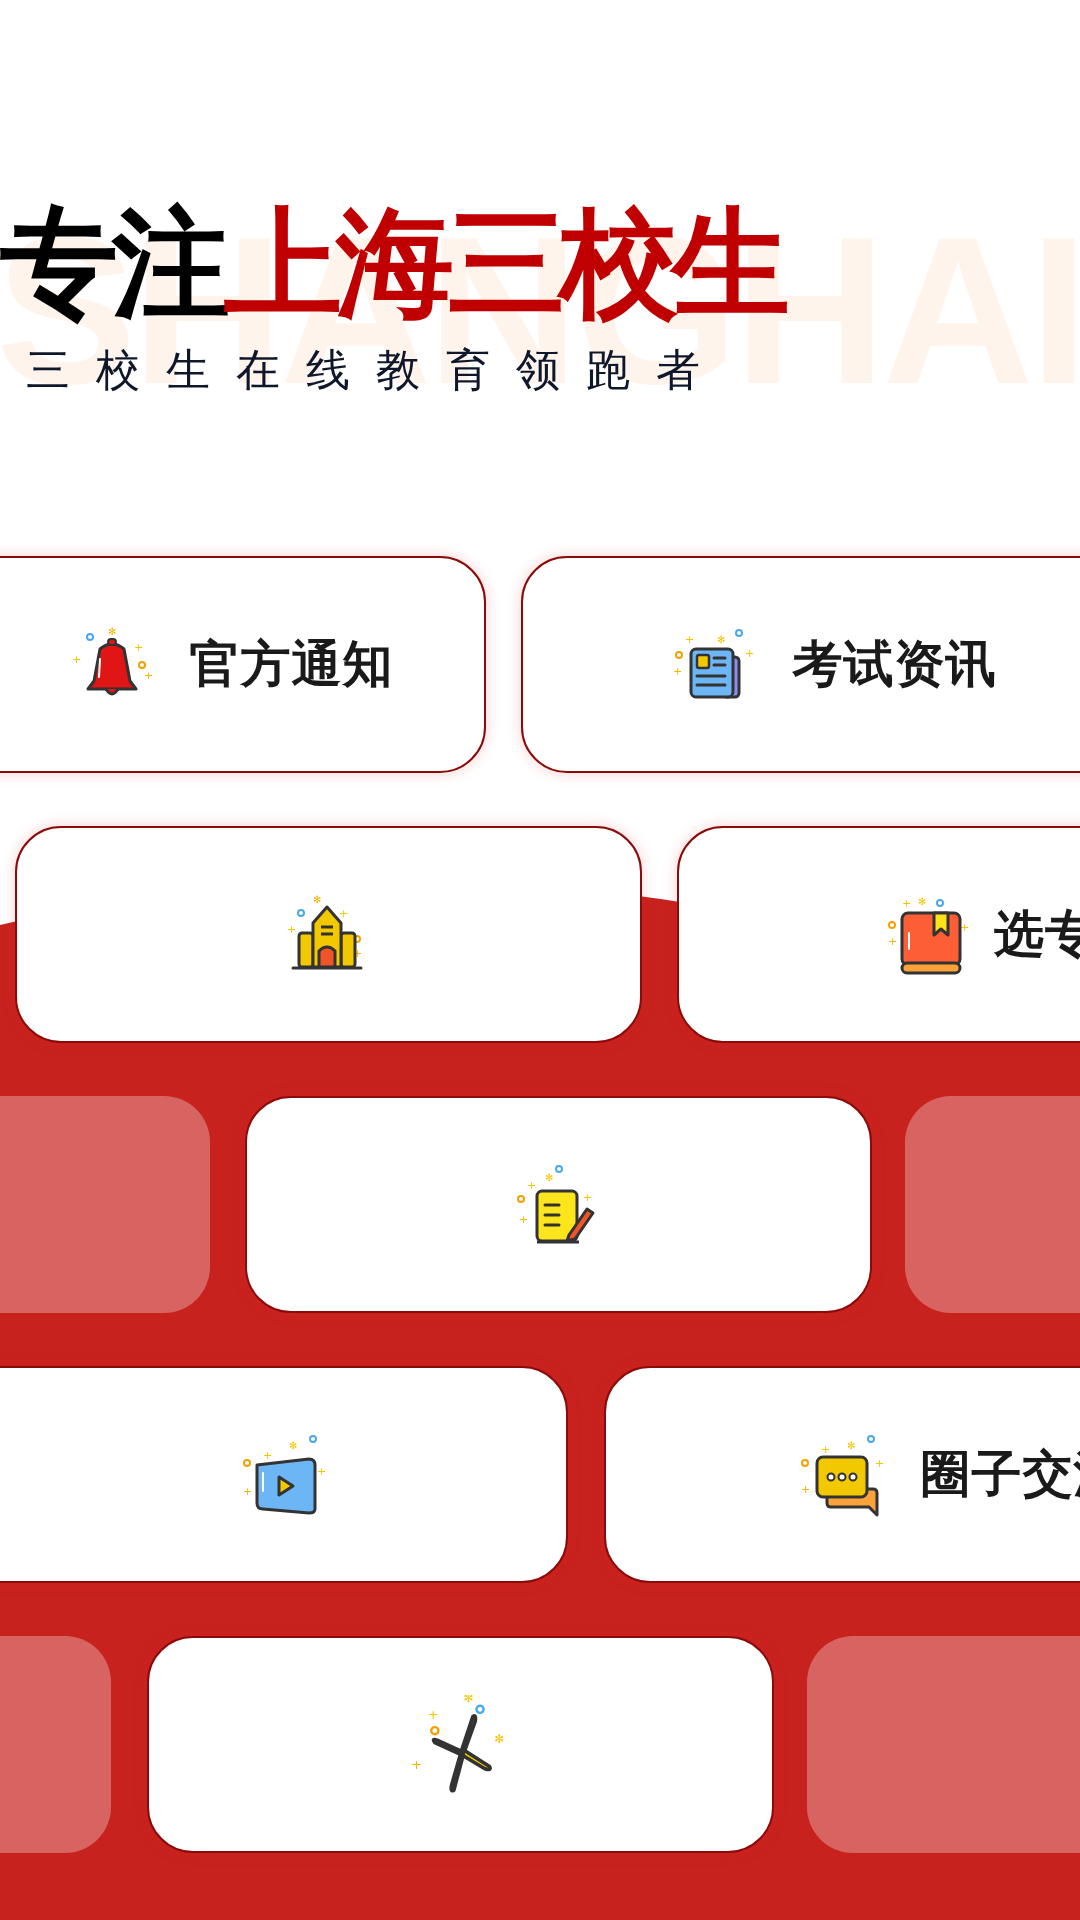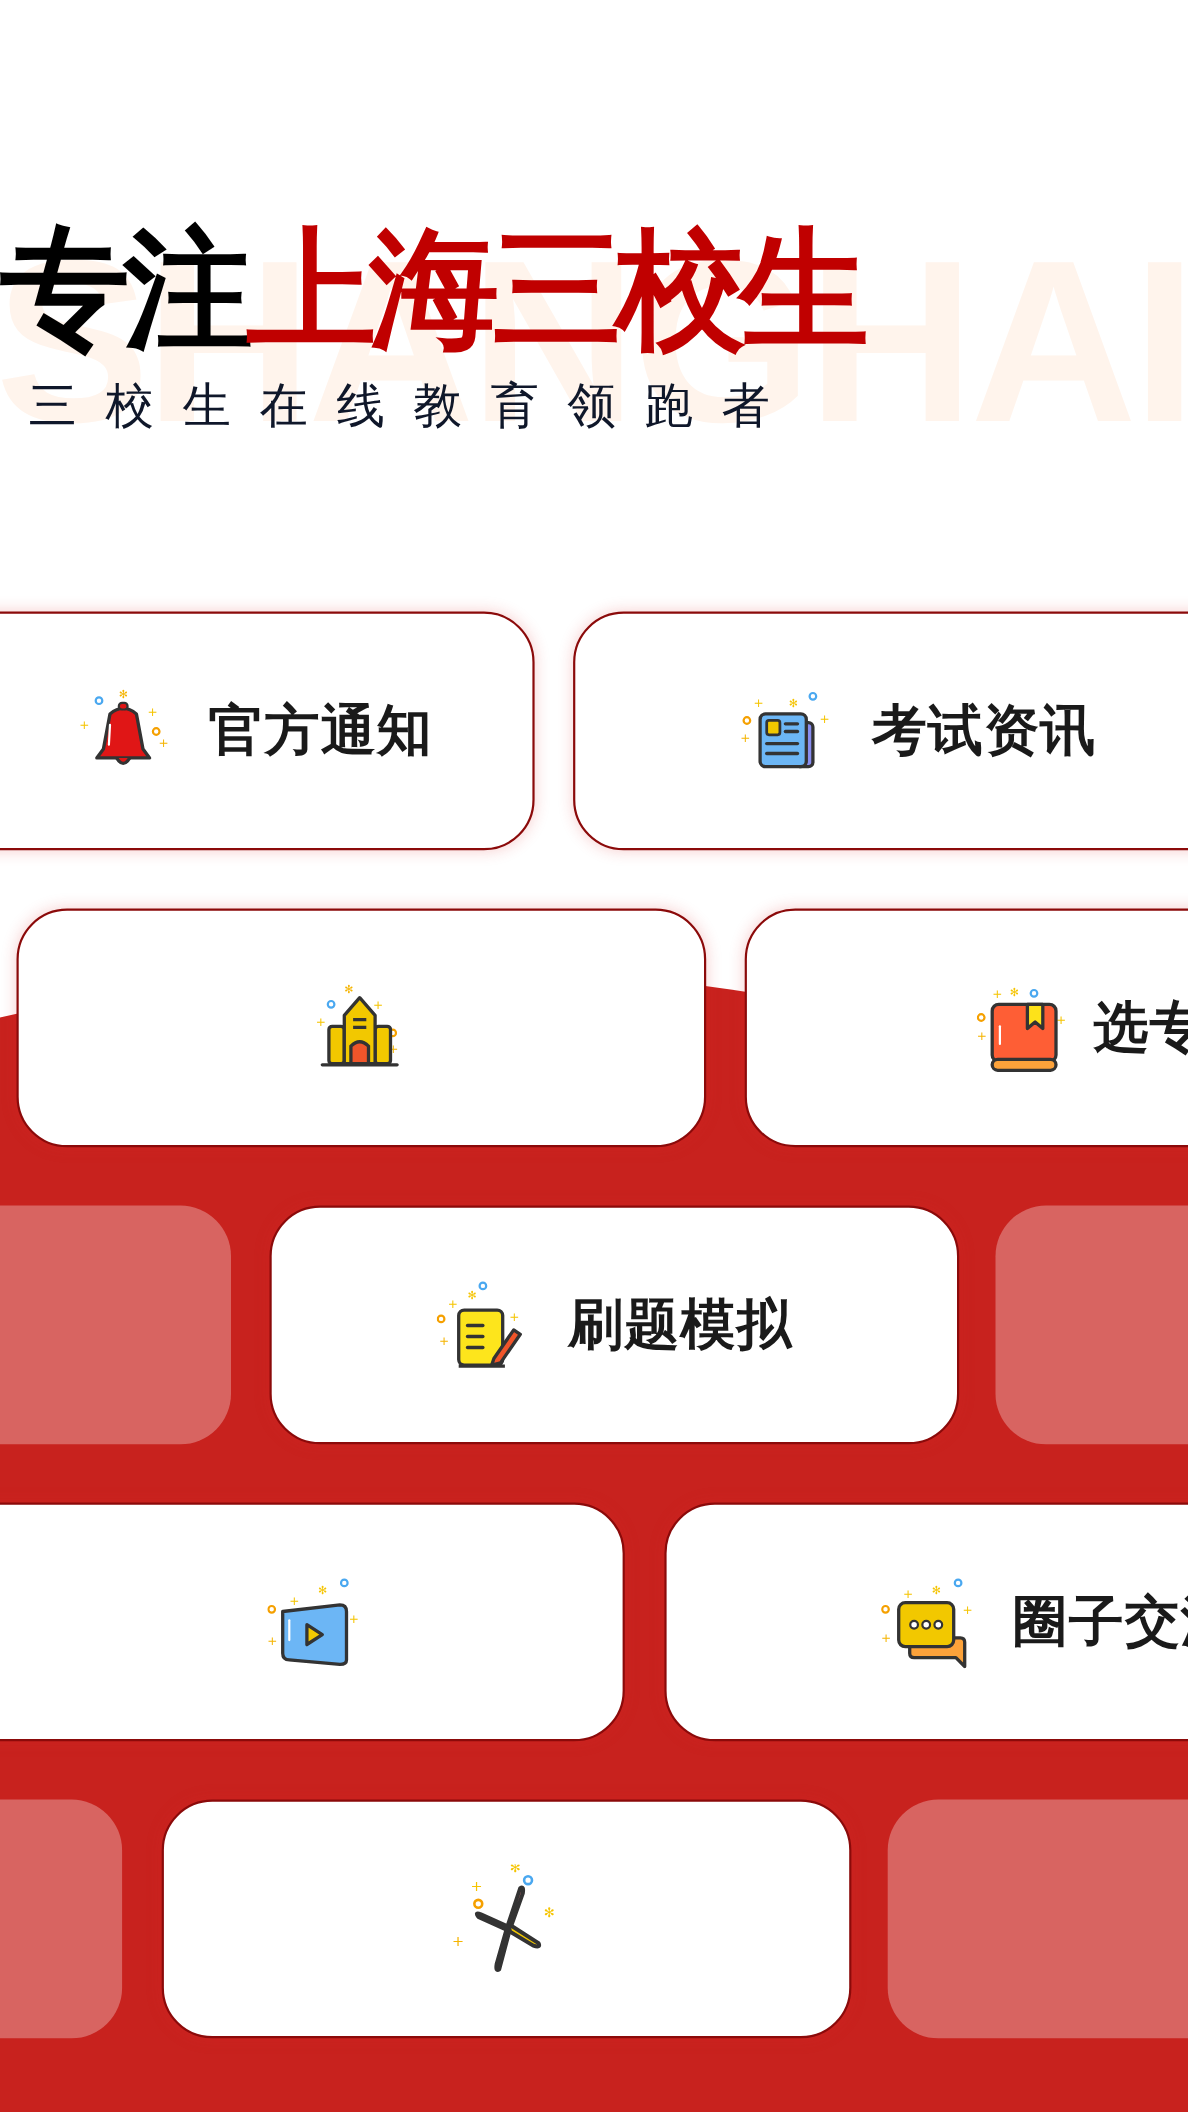--- a/index.html
+++ b/index.html
@@ -165,21 +165,20 @@
           <text x="2" y="60" font-size="11" fill="#f5b400">+</text>
           <text x="66" y="38" font-size="11" fill="#f5c400">+</text>
           <rect x="20" y="28" width="40" height="50" rx="5" fill="#fde51c" stroke="#333" stroke-width="3"></rect>
           <line x1="28" y1="42" x2="42" y2="42" stroke="#333" stroke-width="3" stroke-linecap="round"></line>
           <line x1="28" y1="52" x2="42" y2="52" stroke="#333" stroke-width="3" stroke-linecap="round"></line>
           <line x1="28" y1="62" x2="42" y2="62" stroke="#333" stroke-width="3" stroke-linecap="round"></line>
           <path d="M52 72 L70 46 L76 50 L58 76 L50 78 Z" fill="#f0552a" stroke="#333" stroke-width="3" stroke-linejoin="round"></path>
           <line x1="20" y1="79" x2="62" y2="79" stroke="#333" stroke-width="3"></line>
         </svg>
       </span>
-      <span class="card-label">刷题模拟</span>
     </div>
   </div>
   <div class="ghost" style="left:905px;"></div>
 </div>
 
 <div class="row" style="top:1366px;">
   <div class="card" style="left:-59px;">
     <div class="card-inner" style="margin-left:60px;">
       <span class="icon">
         <svg viewBox="0 0 84 84">

